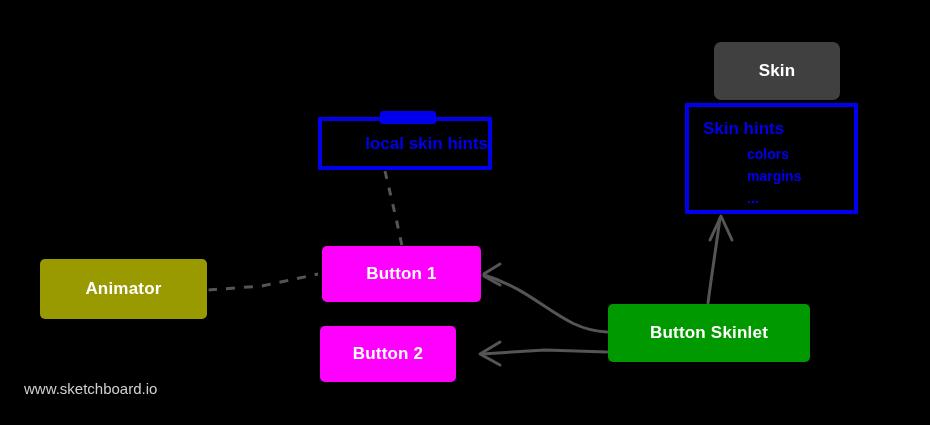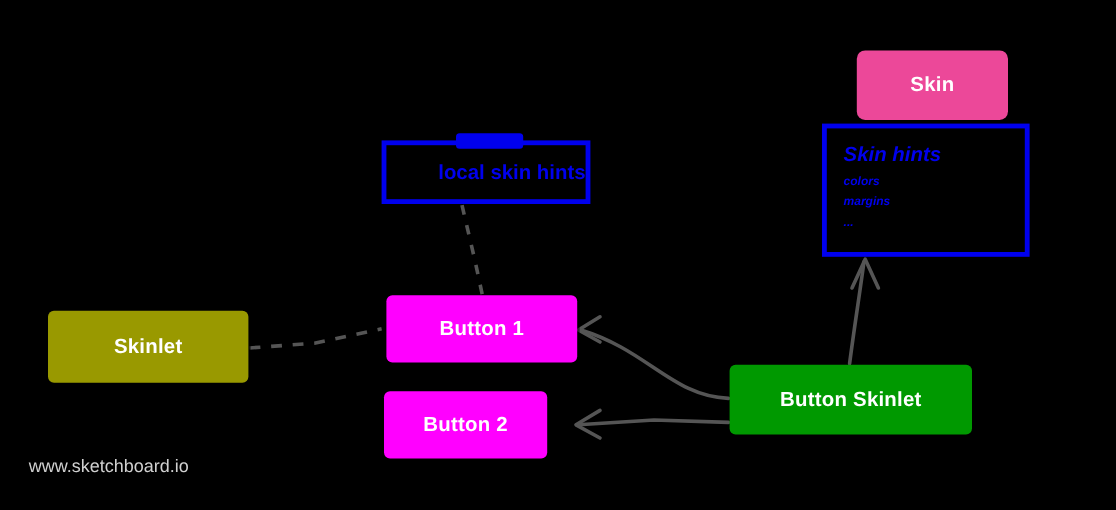--- a/index.html
+++ b/index.html
@@ -35,58 +35,58 @@
     font-weight: bold;
     color: #ffffff;
     text-align: center;
     font-size: 17px;
     letter-spacing: 0.2px;
     box-shadow: 2px 3px 0 rgba(0,0,0,0.55);
   }
   .filled.animator   { background: #999900; }
   .filled.magenta    { background: #ff00ff; align-items: center; }
   .filled.green      { background: #009900; }
-  .filled.skin       { background: #ec4899; border-radius: 7px; }
+  .filled.skin       { background: #404040; border-radius: 7px; }
 
   
   .outlined {
     border: 4px solid #0000ee;
     background: transparent;
     display: block;
   }
   .note-tab {
     position: absolute;
     background: #0000ee;
     border-radius: 3px;
   }
   .note-title {
     color: #0000ee;
     font-weight: bold;
     font-size: 17px;
   }
   .note-line {
     color: #0000ee;
     font-weight: bold;
-    font-size: 10px;
+    font-size: 14px;
+    margin-left: 44px;
   }
   .local-label {
     position: absolute;
     left: 0; right: 0;
     top: 50%;
     transform: translateY(-50%);
     text-align: right;
     color: #0000ee;
     font-weight: bold;
     font-size: 17px;
   }
   .hints-body {
     position: absolute;
     left: 14px;
     top: 12px;
-    font-style: italic;
   }
   .hints-body .note-title { display: block; margin-bottom: 7px; }
   .hints-body .note-line  { display: block; margin-bottom: 6px; }
 
   .watermark {
     position: absolute;
     color: #d0d0d0;
     font-size: 15px;
     font-family: "Liberation Sans", sans-serif;
     white-space: nowrap;
@@ -130,21 +130,21 @@
       <span class="note-line">...</span>
     </div>
   </div>
 
   <div class="node outlined" style="left:318px; top:117px; width:174px; height:53px;">
     <div class="note-tab" style="left:58px; top:-10px; width:56px; height:13px;"></div>
     <span class="local-label">local skin hints</span>
   </div>
 
   <div class="node filled animator" style="left:40px; top:259px; width:167px; height:60px;">
-    <span>Skinlet</span>
+    <span>Animator</span>
   </div>
 
   <div class="node filled magenta" style="left:322px; top:246px; width:159px; height:56px;">
     <span>Button 1</span>
   </div>
 
   <div class="node filled magenta" style="left:320px; top:326px; width:136px; height:56px;">
     <span>Button 2</span>
   </div>
 

